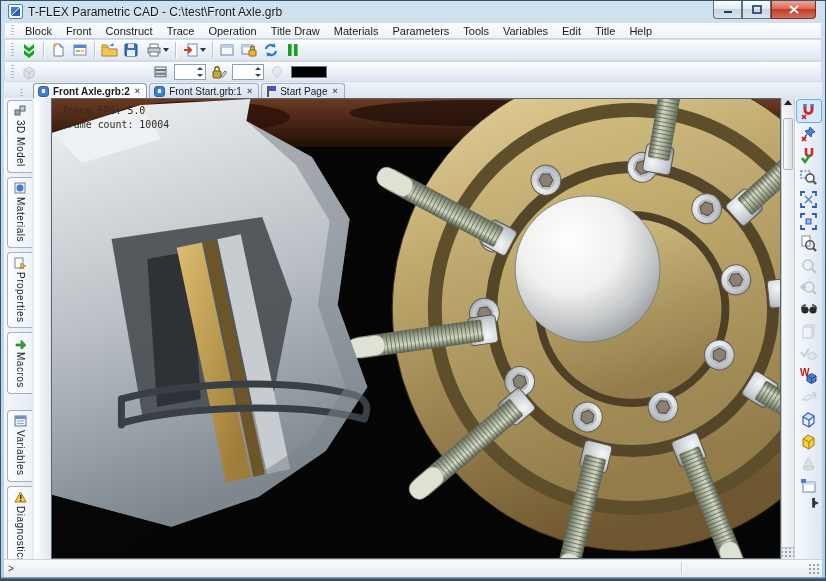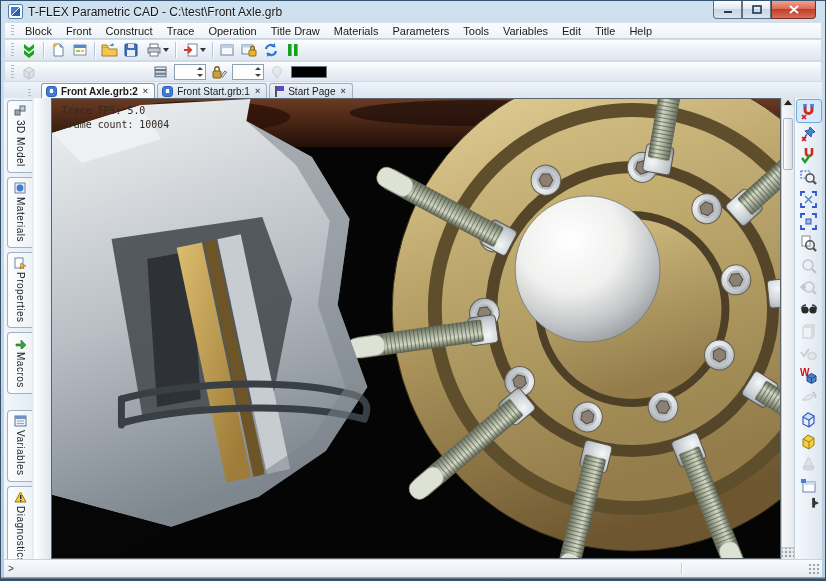--- a/index.html
+++ b/index.html
@@ -39,21 +39,21 @@
   .spin{width:32px;height:16px;border:1px solid #8fa0b1;background:#fff;position:relative;margin:0 2px;}
   .spin input{position:absolute;inset:0;border:none;width:100%;height:100%;font:10px "Liberation Sans",sans-serif;padding:0 10px 0 2px;outline:none;}
   .spin .arrows{position:absolute;right:1px;top:0;bottom:0;width:8px;display:flex;flex-direction:column;justify-content:space-around;align-items:center;}
   .spin .arrows i{width:0;height:0;border-left:3px solid transparent;border-right:3px solid transparent;}
   .spin .arrows i.up{border-bottom:3px solid #444;}
   .spin .arrows i.dn{border-top:3px solid #444;}
   .swatch{width:36px;height:12px;background:#000;border:1px solid #6d7986;margin-left:3px;}
   .dim{opacity:.4;filter:grayscale(90%);}
   
   .tabstrip{position:absolute;left:3px;right:3px;top:81px;height:16px;display:flex;align-items:flex-end;
-    background:linear-gradient(#eef3f9,#dde6f0);padding-left:20px;}
+    background:linear-gradient(#eef3f9,#dde6f0);padding-left:12px;}
   .dtab{display:flex;align-items:center;gap:4px;height:15px;padding:0 6px 0 4px;margin-right:2px;
     border:1px solid #9fb1c3;border-bottom:none;border-radius:3px 3px 0 0;
     background:linear-gradient(#eaf1f9,#d5e1ee);font-size:10px;white-space:nowrap;cursor:default;}
   .dtab.active{background:linear-gradient(#ffffff,#f4f7fb);font-weight:bold;border-color:#8599ad;}
   .dtab .x{color:#555;font-weight:bold;font-size:9px;padding-left:1px;}
   .docicon{width:11px;height:11px;border-radius:3px;background:radial-gradient(circle at 50% 45%,#fff 0 30%,#3f7bd9 31%);border:1px solid #2c5fb0;}
   .flagicon{width:10px;height:11px;position:relative;}
   .flagicon::before{content:"";position:absolute;left:1px;top:0;width:1.5px;height:11px;background:#555;}
   .flagicon::after{content:"";position:absolute;left:2.5px;top:0;width:7px;height:5px;background:#5a49c9;}
   

